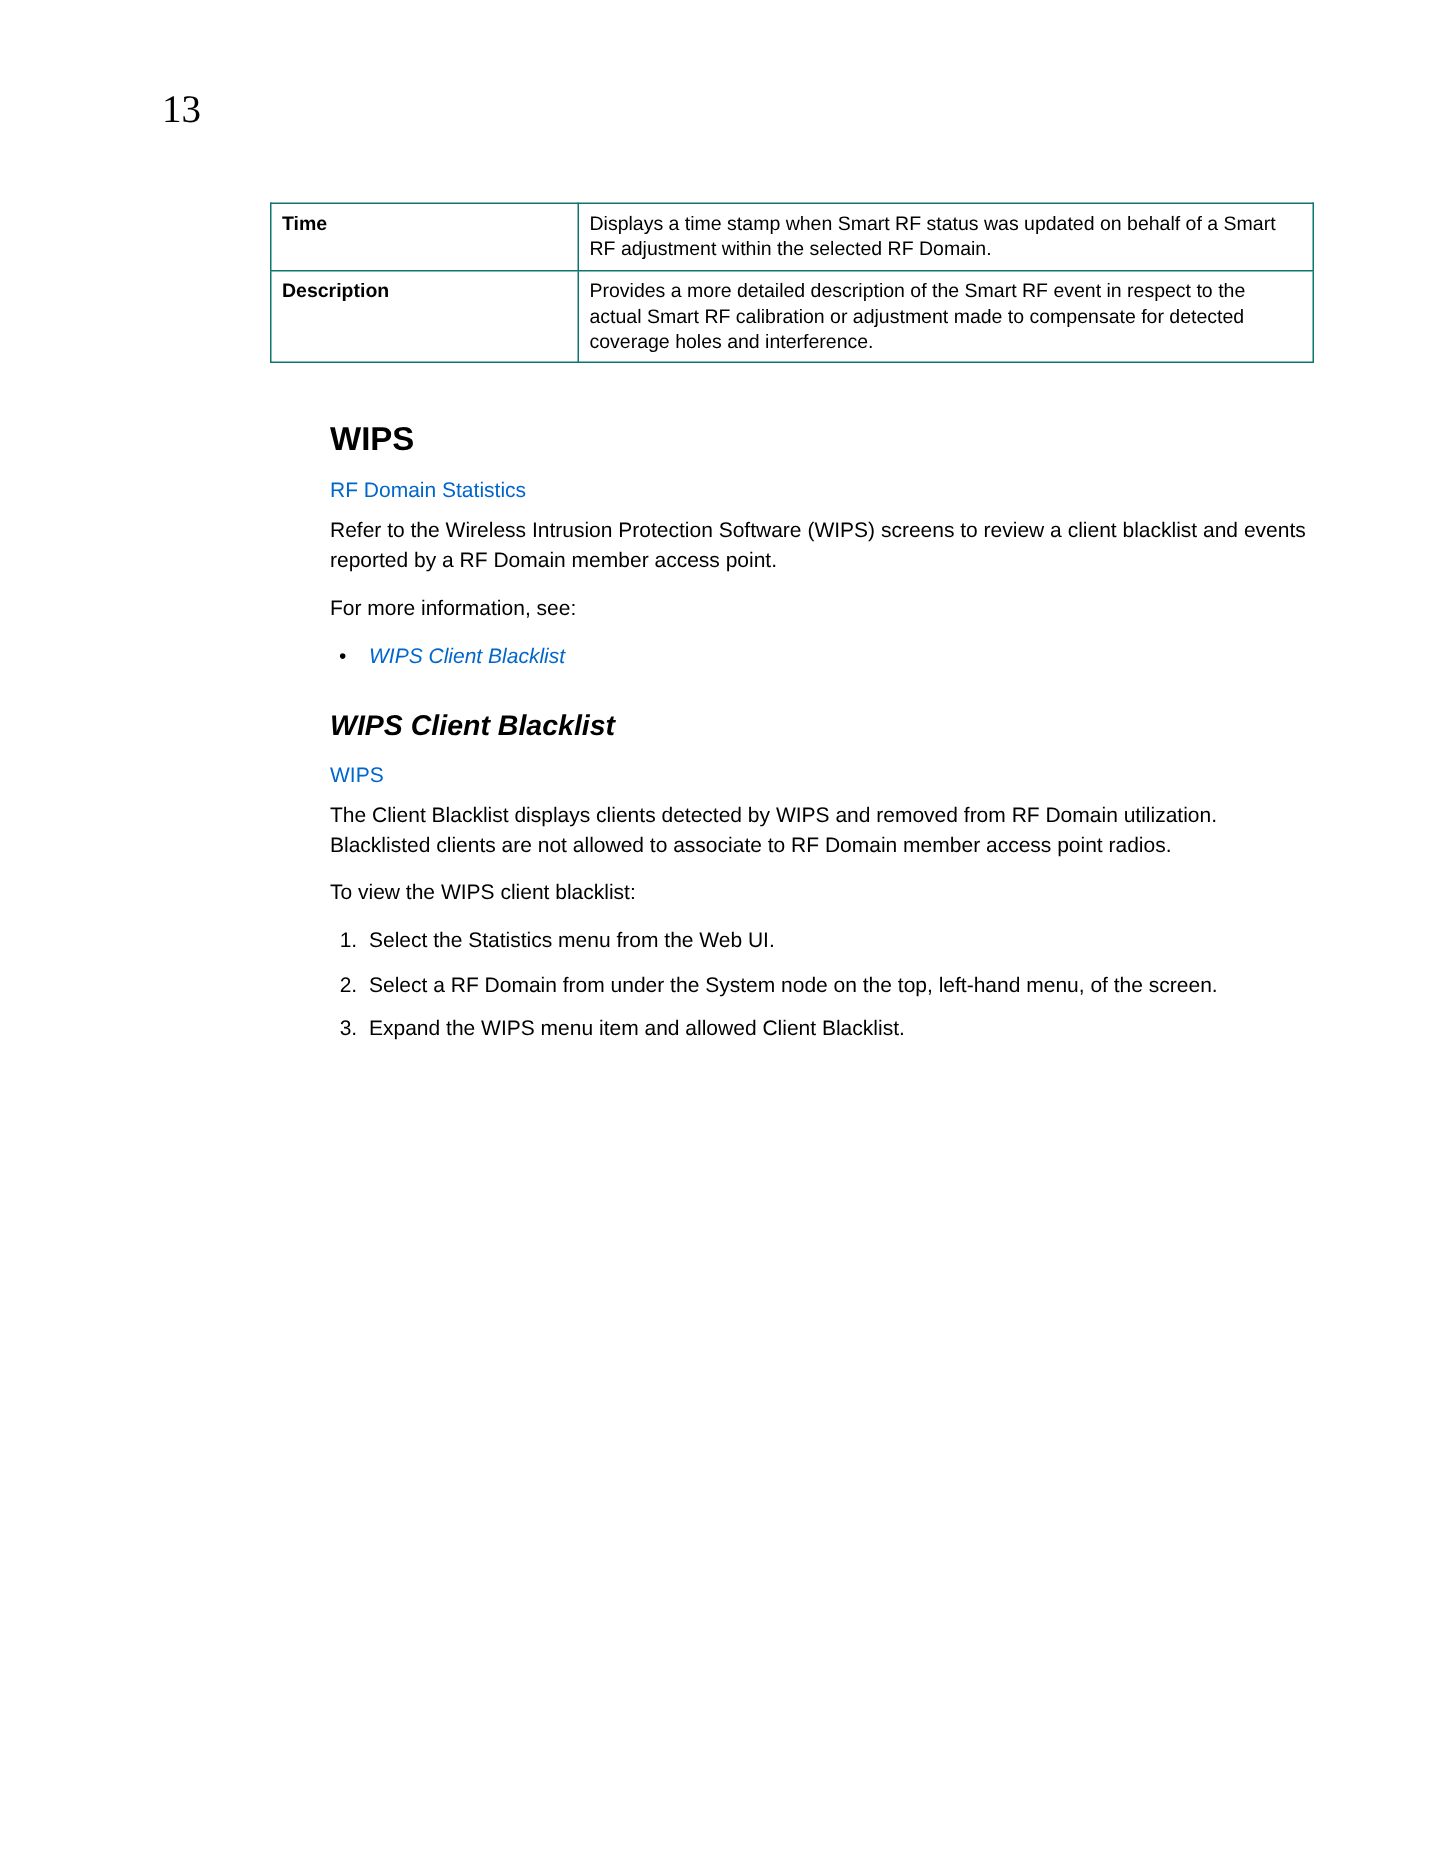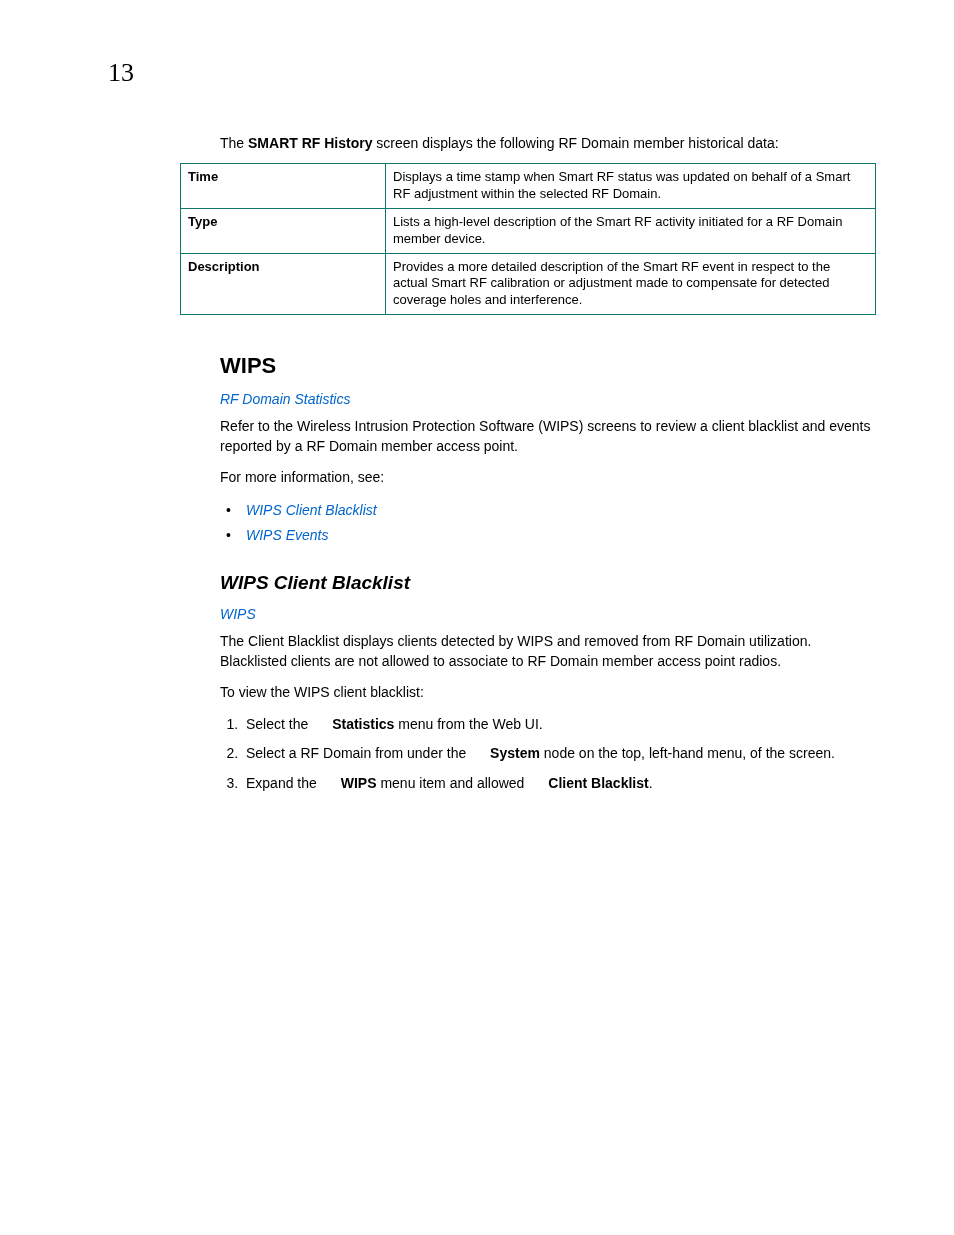--- a/index.html
+++ b/index.html
@@ -64,21 +64,20 @@
   h3.subsection-heading {
     font-size: 19px;
     font-style: italic;
     font-weight: bold;
     margin-top: 26px;
     margin-bottom: 12px;
     margin-left: 40px;
   }
   .breadcrumb-link {
     color: #0066cc;
-    font-style: italic;
     font-size: 14px;
     margin-left: 40px;
     margin-bottom: 10px;
     display: block;
   }
   .body-text {
     font-size: 14px;
     margin-left: 40px;
     margin-bottom: 12px;
     line-height: 1.4;
@@ -112,65 +111,56 @@
     margin: 0 0 14px 40px;
     padding-left: 22px;
     font-size: 14px;
   }
   ol.steps li {
     margin-bottom: 10px;
     padding-left: 4px;
     line-height: 1.4;
   }
   ol.steps li .bold {
-    font-weight: bold;
-    margin-left: 20px;
+    font-weight: normal;
   }
 </style>
 </head>
 <body>
 
 <div class="page-number">13</div>
 
 <div class="content">
 
-  <div class="intro-line">
-    <span>The </span><span class="bold">SMART RF History</span><span> screen displays the following RF Domain member historical data:</span>
-  </div>
 
   <table class="def-table">
     <tbody>
         <tr>
       <td class="label">Time</td>
       <td>Displays a time stamp when Smart RF status was updated on behalf of a Smart RF adjustment within the selected RF Domain.</td>
-    </tr>
-    <tr>
-      <td class="label">Type</td>
-      <td>Lists a high-level description of the Smart RF activity initiated for a RF Domain member device.</td>
     </tr>
     <tr>
       <td class="label">Description</td>
       <td>Provides a more detailed description of the Smart RF event in respect to the actual Smart RF calibration or adjustment made to compensate for detected coverage holes and interference.</td>
     </tr>
   </tbody>
     </table>
 
   <h2 class="section-heading">WIPS</h2>
 
   <a class="breadcrumb-link">RF Domain Statistics</a>
 
   <div class="body-text">
     <span>Refer to the </span><span class="italic">Wireless Intrusion Protection Software</span><span> (WIPS) screens to review a client blacklist and events reported by a RF Domain member access point.</span>
   </div>
 
   <div class="body-text">For more information, see:</div>
 
   <ul class="bullet-list">
     <li><a>WIPS Client Blacklist</a></li>
-    <li><a>WIPS Events</a></li>
   </ul>
 
   <h3 class="subsection-heading">WIPS Client Blacklist</h3>
 
   <a class="breadcrumb-link">WIPS</a>
 
   <div class="body-text">
     <span>The </span><span class="italic">Client Blacklist</span><span> displays clients detected by WIPS and removed from RF Domain utilization. Blacklisted clients are not allowed to associate to RF Domain member access point radios.</span>
   </div>
 

